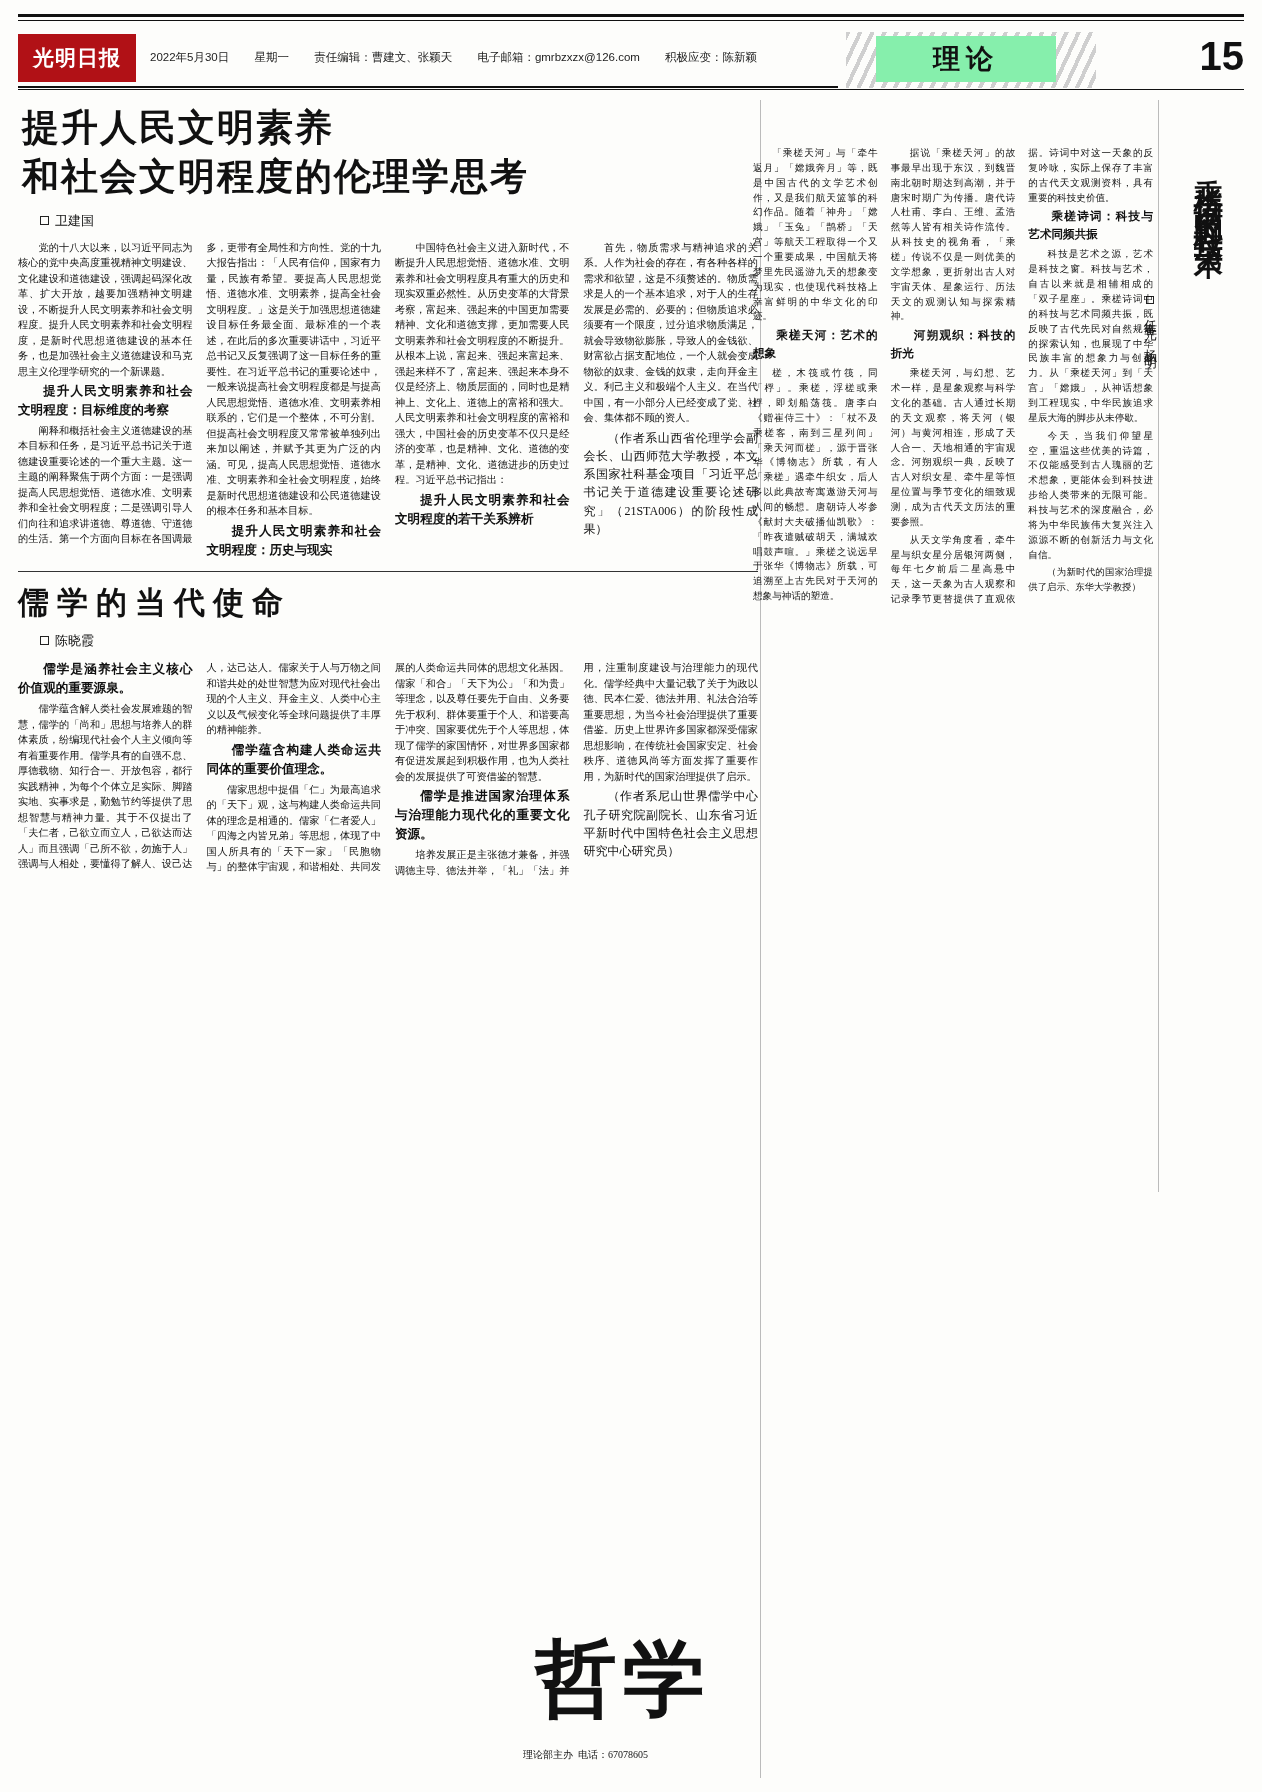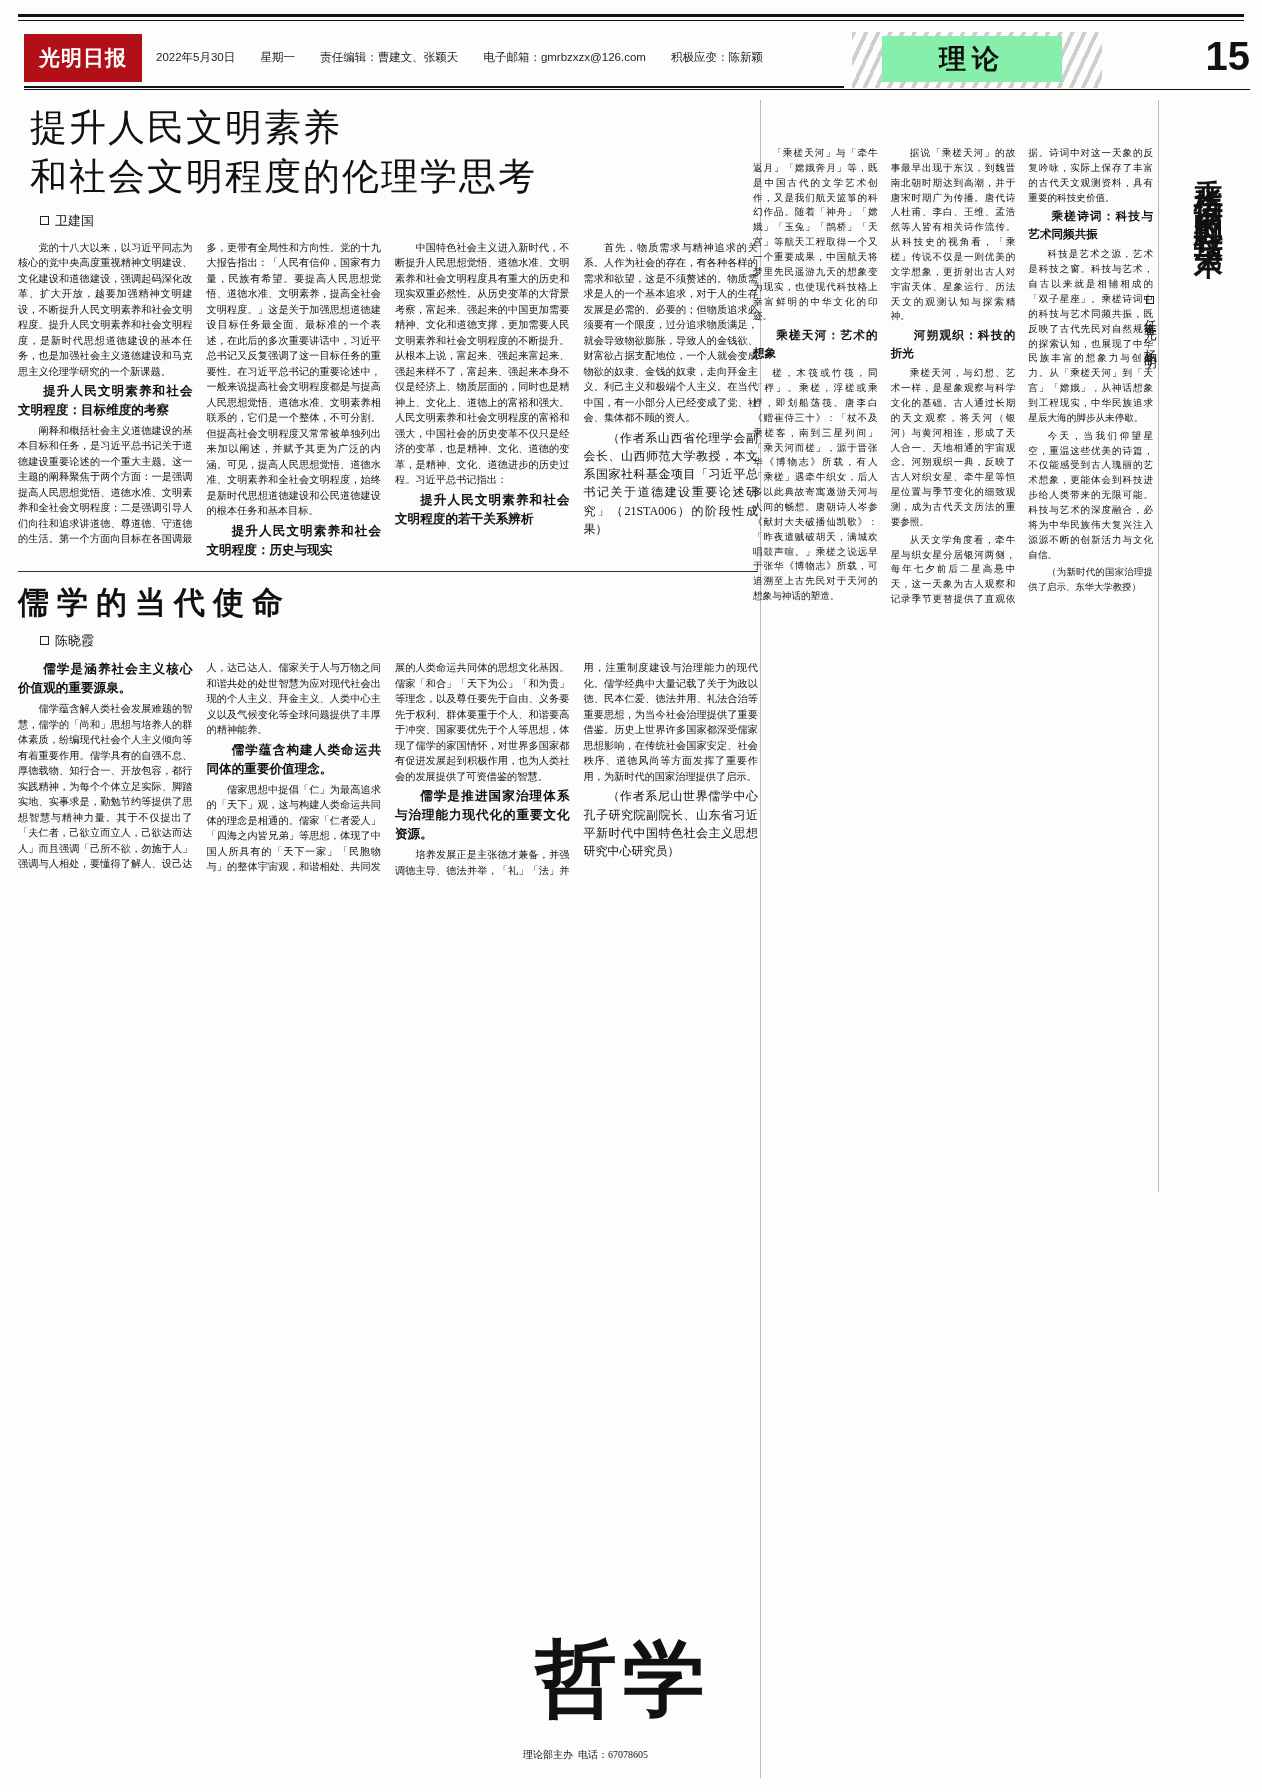--- a/index.html
+++ b/index.html
@@ -11,21 +11,21 @@
     color: #111;
     position: relative;
     overflow: hidden;
   }
   .page { width:1262px; height:1792px; position:relative; padding: 0; }
 
   
   .top-rule { position:absolute; left:18px; right:18px; top:14px; height:3px; background:#111; }
   .top-rule2 { position:absolute; left:18px; right:18px; top:20px; height:1px; background:#111; }
 
-  .masthead { position:absolute; left:24px; top:32px; width:1226px; height:58px; }
+  .masthead { position:absolute; left:18px; top:32px; width:1226px; height:58px; }
   .logo {
     position:absolute; left:0; top:2px; width:118px; height:48px;
     background:#b11116; color:#fff; display:flex; align-items:center; justify-content:center;
     font-family:"DejaVu Serif", serif; font-weight:bold; font-size:21px; letter-spacing:1px;
   }
   .mast-meta {
     position:absolute; left:132px; top:18px; font-size:11.5px; color:#222;
     font-family:"Liberation Sans", sans-serif; white-space:nowrap;
   }
   .mast-meta span { margin-right:22px; }
@@ -45,22 +45,22 @@
   }
   .mast-rule-b { position:absolute; left:0; top:57px; width:1226px; height:1px; background:#111; }
 
   
   .content { position:absolute; left:18px; top:100px; width:1226px; height:1678px; }
 
   
   .left-zone { position:absolute; left:0; top:0; width:740px; height:1678px; }
 
   .headline1 {
-    font-size:37px; font-weight:normal; line-height:1.32; letter-spacing:2px;
-    margin:4px 0 10px 12px;
+    font-size:37px; font-weight:bold; line-height:1.32; letter-spacing:2px;
+    margin:4px 0 10px 4px;
   }
   .byline { font-size:13px; margin:2px 0 10px 2px;padding-left:20px; }
   .byline .box { display:inline-block; width:9px; height:9px; border:1px solid #222; margin-right:6px; }
 
   .cols-4 {
     column-count:4; column-gap:14px; column-rule:0;
     font-size:10.2px; line-height:1.52; text-align:justify;font-family:Liberation Serif, serif;
   }
   .cols-4 p { margin:0 0 3px 0; text-indent:2em; }
   .sub-h {

